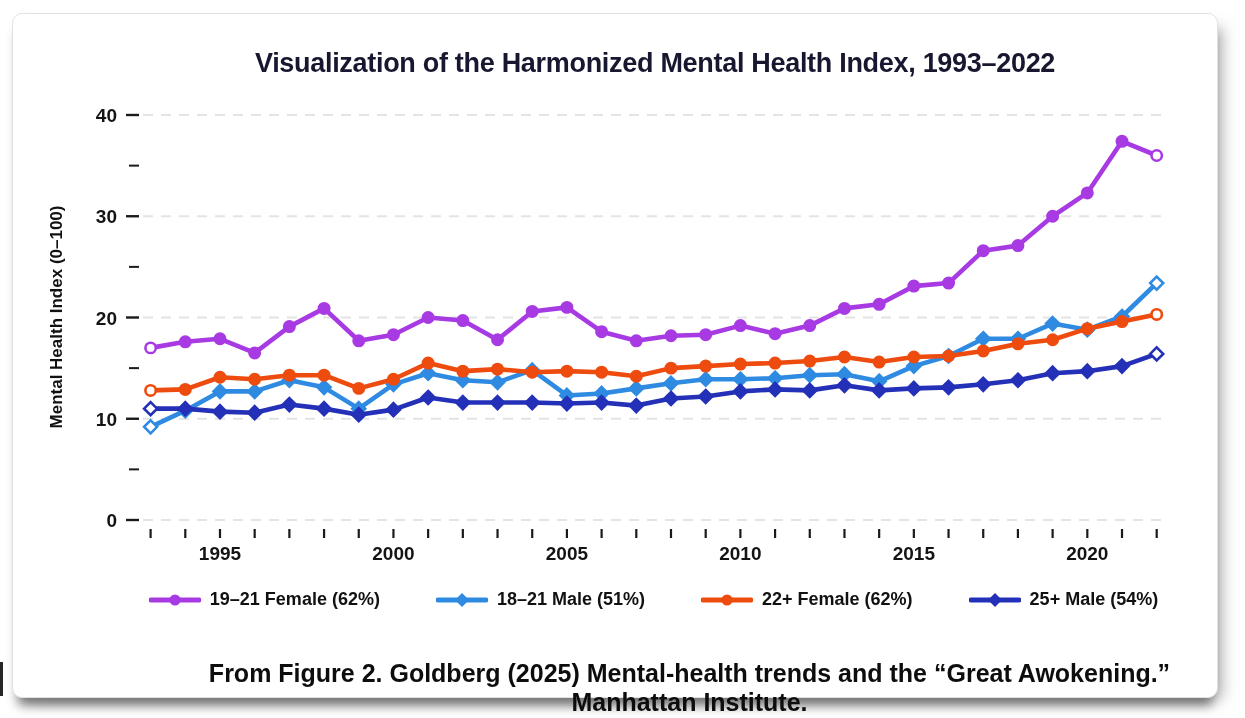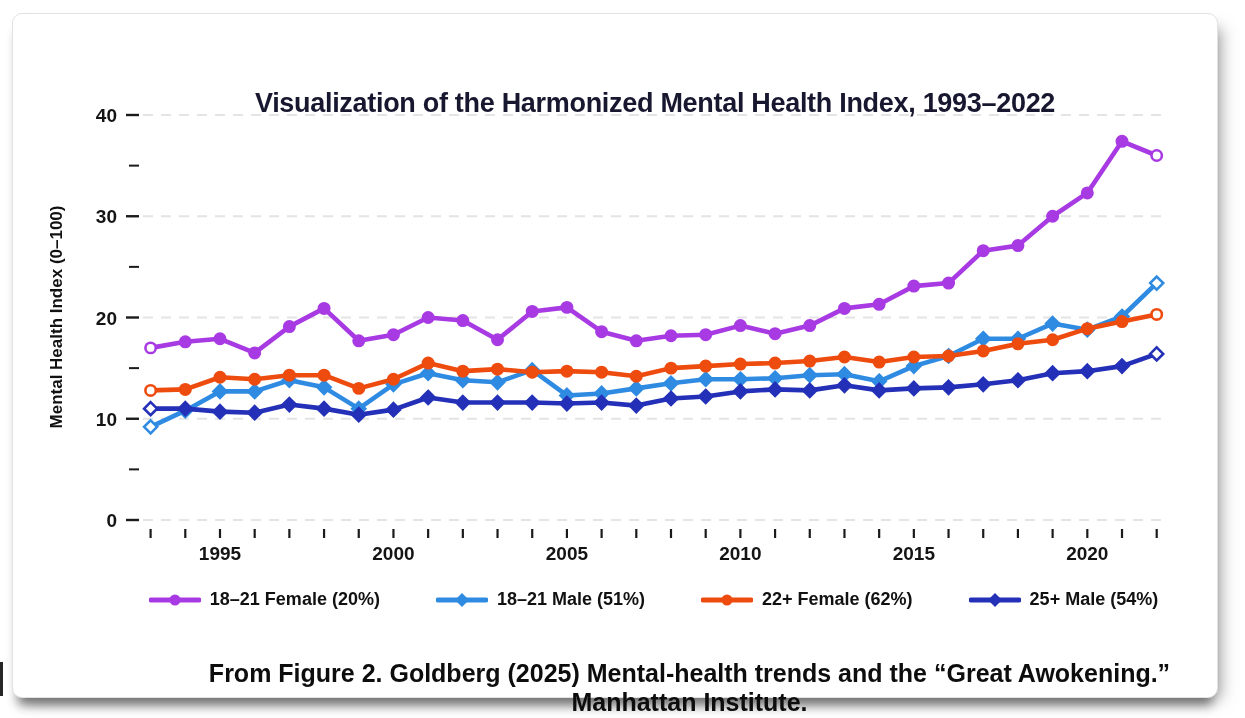--- a/index.html
+++ b/index.html
@@ -11,21 +11,21 @@
     position:absolute;left:12px;top:13px;width:1204px;height:683px;
     background:#ffffff;border:1px solid #e2e2e2;border-radius:10px;
     box-shadow: 11px 8px 15px -7px rgba(110,110,110,.55),
                 0 13px 11px -6px rgba(45,45,45,.65);
   }
   .edge-tick{
     position:absolute;left:0;top:662px;width:3px;height:34px;background:#262626;
   }
   .chart-title{
     position:absolute;left:150px;top:48px;width:1010px;text-align:center;
-    font-size:27px;font-weight:bold;letter-spacing:-0.3px;color:#17172f;margin-top:40px;
+    font-size:27px;font-weight:bold;letter-spacing:-0.3px;color:#17172f;
   }
   .ylabel{
     position:absolute;left:57px;top:317px;white-space:nowrap;
     transform:translate(-50%,-50%) rotate(-90deg);
     font-size:17px;font-weight:bold;color:#111111;
   }
   svg.chart{position:absolute;left:0;top:0;}
   svg.chart text{
     font-family:"Liberation Sans",sans-serif;font-weight:bold;fill:#141414;
   }
@@ -246,21 +246,21 @@
         <circle cx="1156.7" cy="155.5" r="5.2" fill="#ffffff" stroke="#a83ae3" stroke-width="2.6"></circle>
       </g>
     </svg>
 
   <div class="legend">
     <div class="legend-item">
       <svg class="swatch" width="52" height="18">
           <line x1="2" x2="50" y1="9" y2="9" stroke="#a83ae3" stroke-width="5" stroke-linecap="round"></line>
           <circle cx="26" cy="9" r="5.5" fill="#a83ae3"></circle>
         </svg>
-      <span class="legend-label">18–21 Female (20%)</span>
+      <span class="legend-label">19–21 Female (62%)</span>
     </div>
     <div class="legend-item">
       <svg class="swatch" width="52" height="18">
           <line x1="2" x2="50" y1="9" y2="9" stroke="#2f8be2" stroke-width="5" stroke-linecap="round"></line>
           <path d="M 26 2 L 33 9 L 26 16 L 19 9 Z" fill="#2f8be2"></path>
         </svg>
       <span class="legend-label">18–21 Male (51%)</span>
     </div>
     <div class="legend-item">
       <svg class="swatch" width="52" height="18">

